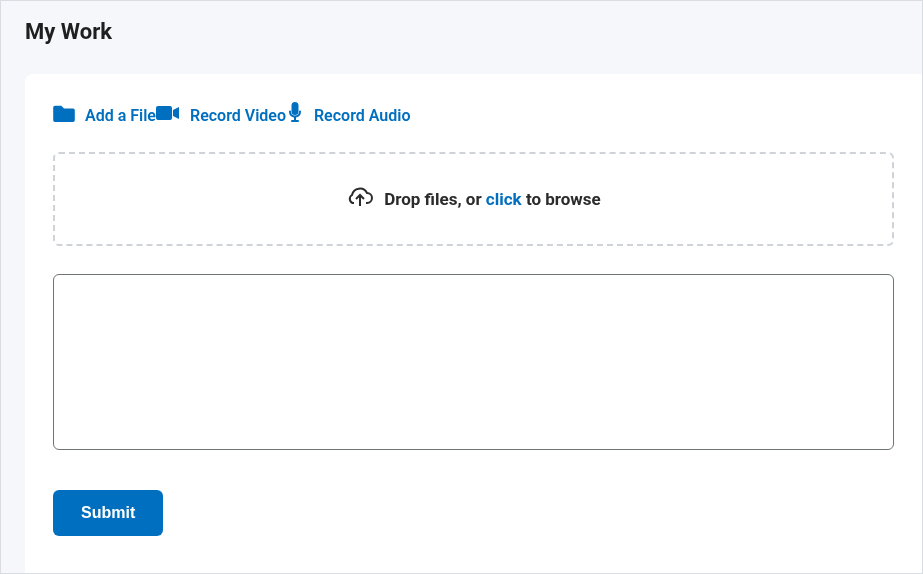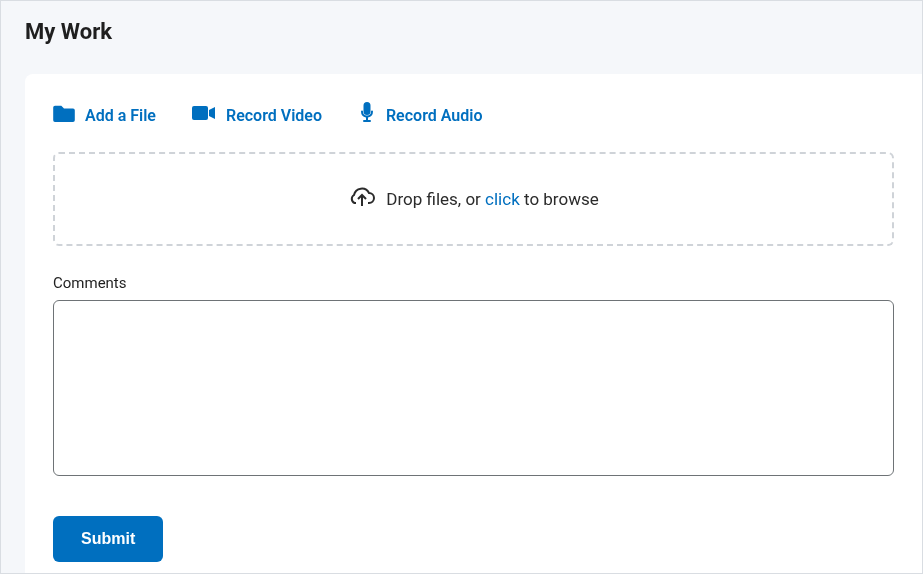--- a/index.html
+++ b/index.html
@@ -24,21 +24,20 @@
     }
     .card {
       background: #ffffff;
       margin: 30px 0 0 24px;
       border-top-left-radius: 8px;
       padding: 28px 28px 28px 28px;
       min-height: 500px;
     }
     .action-row {
       display: flex;
-      gap: 36px;
       align-items: center;
       margin-bottom: 24px;
     }
     .action-link {
       display: inline-flex;
       align-items: center;
       gap: 10px;
       color: #006fbf;
       font-size: 16px;
       font-weight: 600;
@@ -49,20 +48,21 @@
       fill: #006fbf;
     }
     .drop-zone {
       border: 2px dashed #cfd3d8;
       border-radius: 6px;
       padding: 32px 0;
       text-align: center;
       color: #2b2b2b;
       font-size: 17px;
       margin-bottom: 28px;
+      font-weight: bold;
     }
     .drop-zone-inner {
       display: inline-flex;
       align-items: center;
       gap: 10px;
     }
     .drop-link {
       color: #006fbf;
       cursor: pointer;
     }
@@ -143,18 +143,17 @@
           <path d="M14 9v11"></path>
           <path d="M10 13l4-4 4 4"></path>
         </svg>
       </span>
       <span>
         <span>Drop files, or </span><span class="drop-link">click</span><span> to browse</span>
       </span>
     </div>
   </div>
 
-  <label class="comments-label">Comments</label>
   <textarea class="comments-textarea" value="" style=""></textarea>
 
   <button class="submit-btn">Submit</button>
 
 </div>
 
 </body></html>

